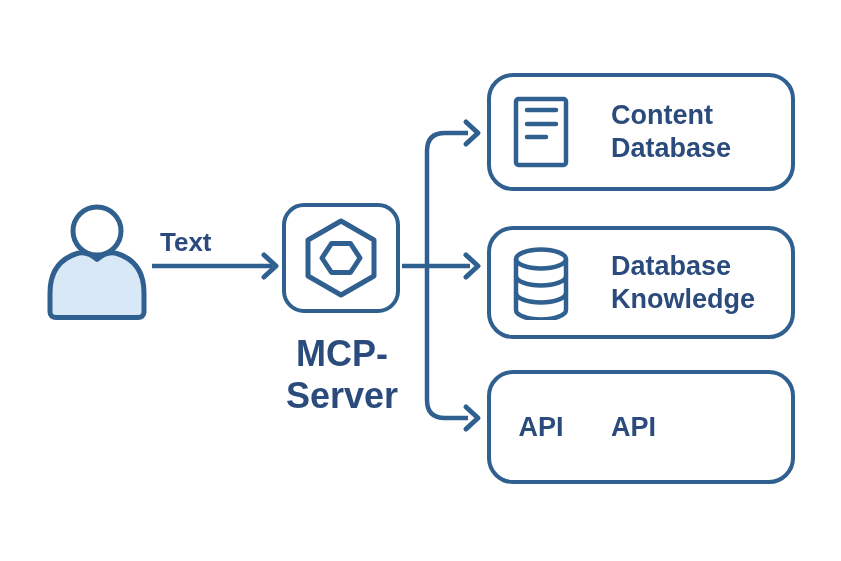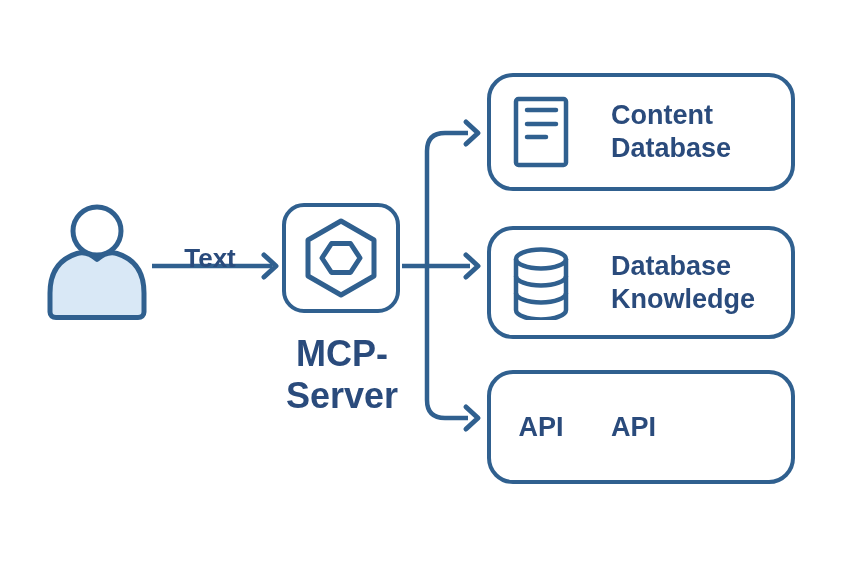--- a/index.html
+++ b/index.html
@@ -10,22 +10,22 @@
   }
   .connectors{position:absolute;left:0;top:0;}
   .connectors path{stroke:var(--stroke,#30608F);stroke-width:4.5;fill:none;}
   .connectors path.head{stroke-width:5;stroke-linecap:round;stroke-linejoin:round;}
 
   .person{position:absolute;left:44px;top:202px;}
   .person-head{fill:#fff;stroke:var(--stroke,#30608F);stroke-width:5;}
   .person-body{fill:var(--person-fill,#D9E8F6);stroke:var(--stroke,#30608F);stroke-width:5;stroke-linejoin:round;}
 
   .text-label{
-    position:absolute;left:160px;top:227px;width:100px;text-align:center;
-    font-size:26px;font-weight:700;color:var(--text,#2A4B7C);margin-top:16px;
+    position:absolute;left:160px;top:227px;width:100px;
+    font-size:26px;font-weight:700;color:var(--text,#2A4B7C);
   }
 
   .mcp-box{
     position:absolute;left:282px;top:203px;width:118px;height:110px;
     box-sizing:border-box;border:4px solid var(--stroke,#30608F);border-radius:22px;
     background:#fff;display:flex;align-items:center;justify-content:center;
   }
   .hex{fill:none;stroke:var(--stroke,#30608F);stroke-width:5;stroke-linejoin:round;}
 
   .mcp-label{

